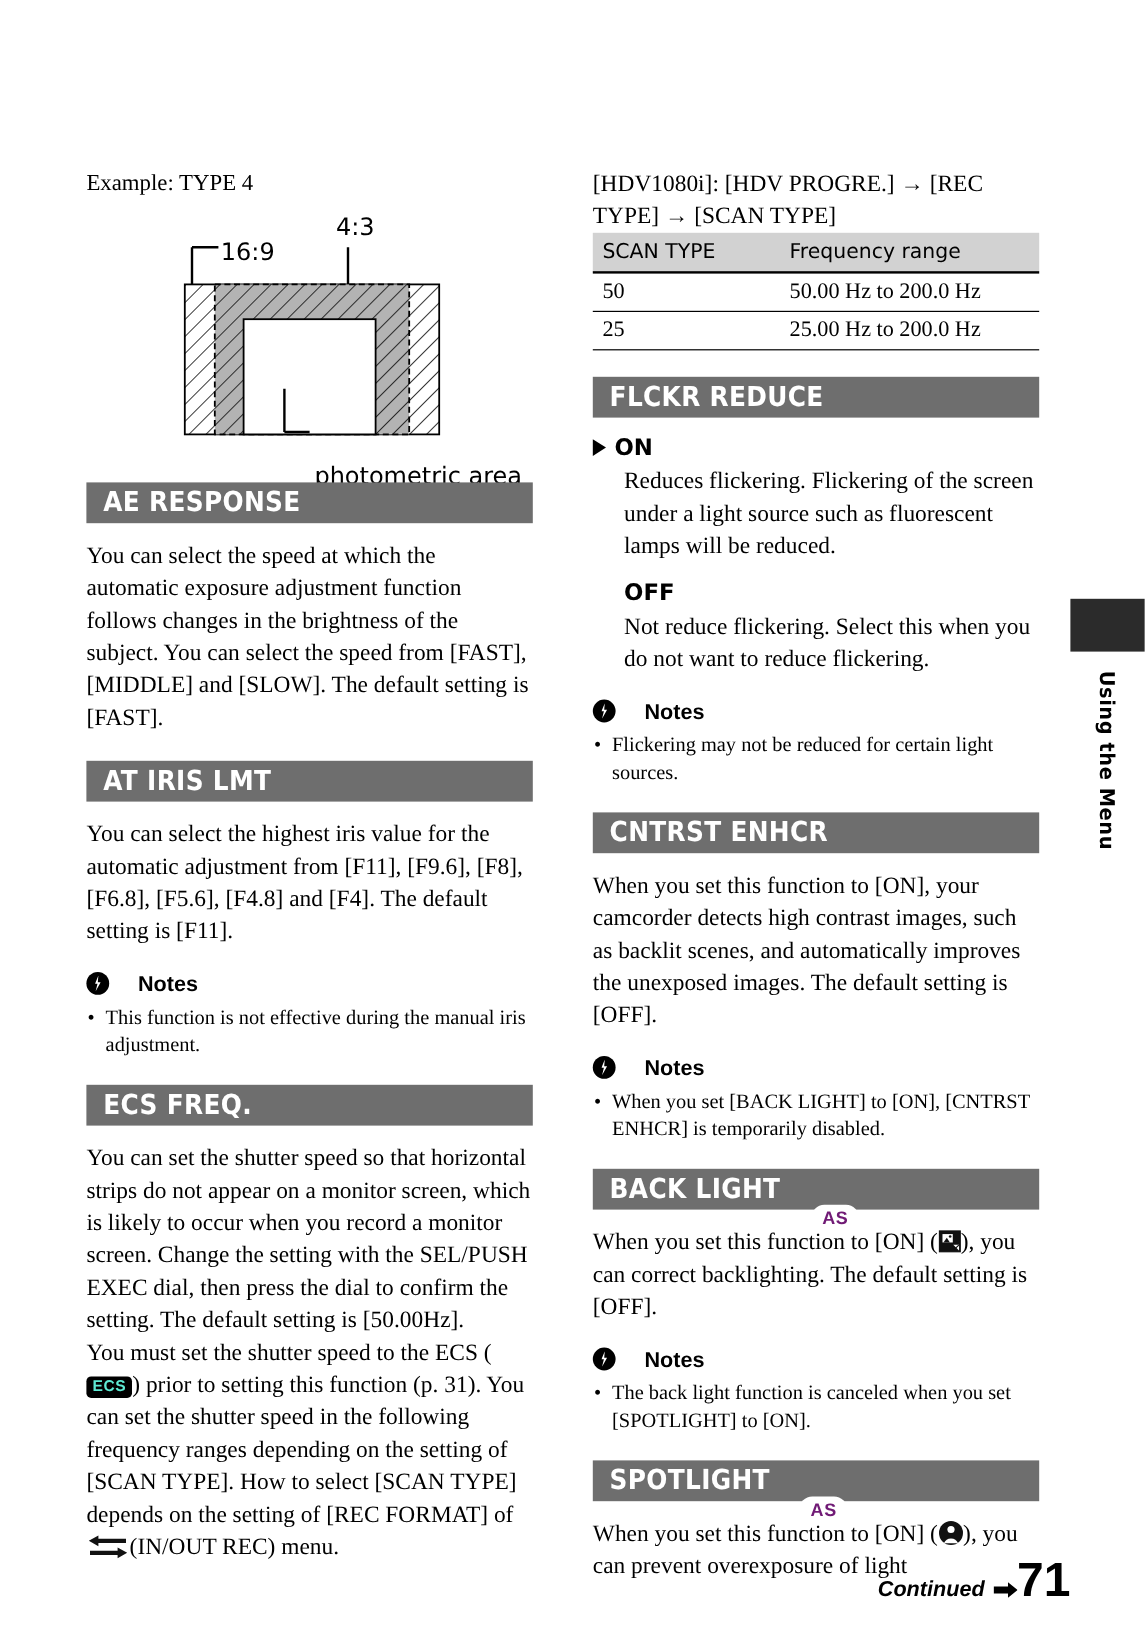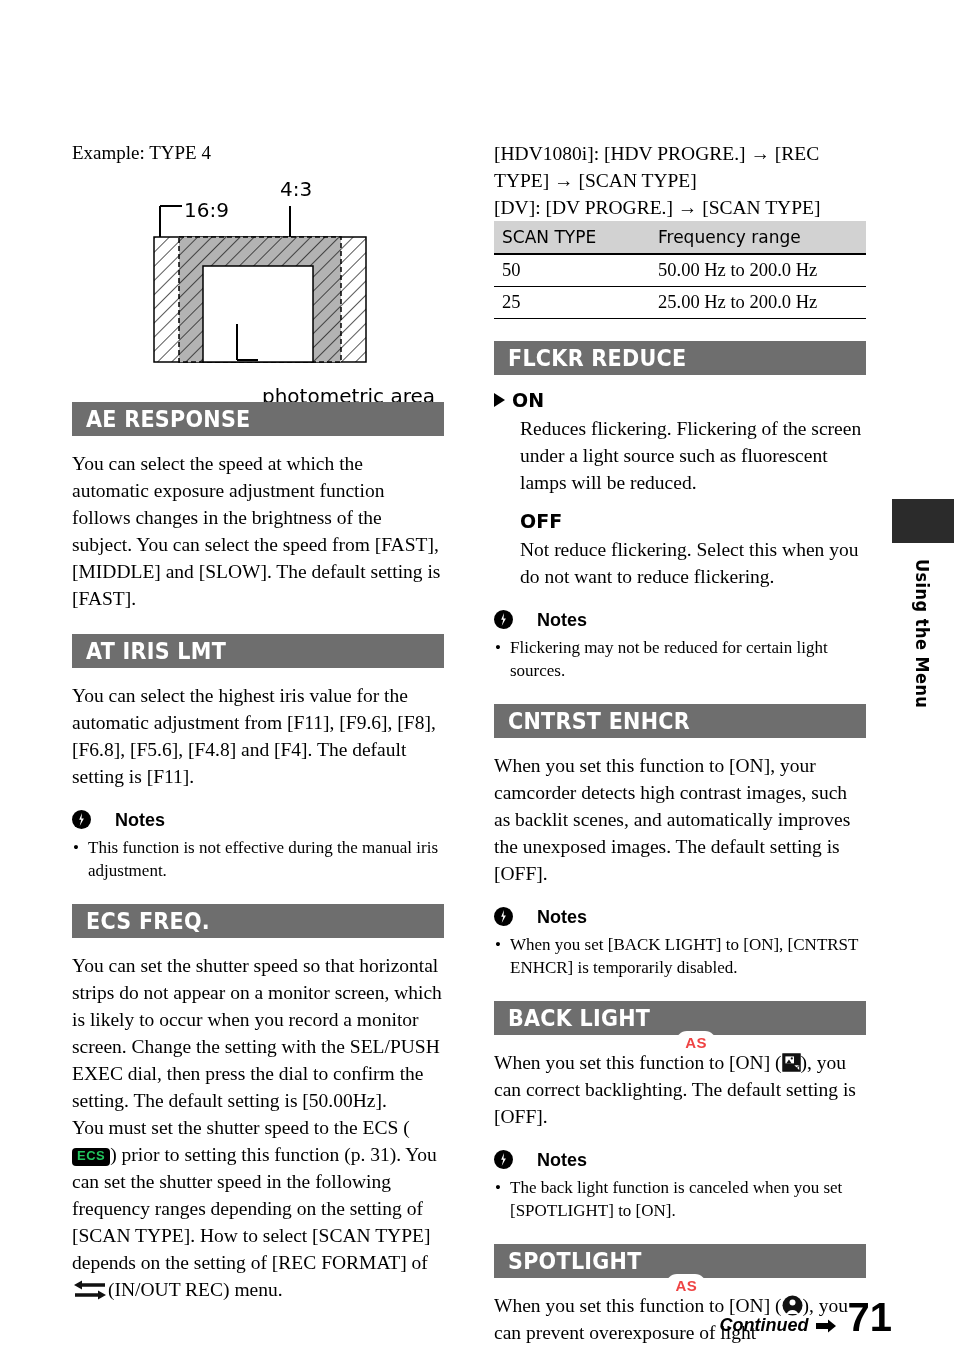--- a/index.html
+++ b/index.html
@@ -51,21 +51,21 @@
     transform-origin: left center;
     white-space: nowrap;
   }
 
   
   .as-badge {
     display: inline-flex;
     align-items: center;
     justify-content: center;
     background: #ffffff;
-    color: #ef4444;
+    color: #701a75;
     border-radius: 11px;
     width: 40px;
     height: 22px;
     font-family: "Liberation Sans", "DejaVu Sans", sans-serif;
     font-weight: bold;
     font-size: 15px;
     letter-spacing: 0.5px;
     margin-left: 10px;
     flex: none;
     margin-top: 48px;
@@ -170,21 +170,21 @@
     border-bottom: 1px solid #000;
   }
   table.scan-table th.c1, table.scan-table td.c1 { width: 140px; }
 
   
   .ecs-badge {
     display: inline-flex;
     align-items: center;
     justify-content: center;
     background: #000;
-    color: #22c55e;
+    color: #5eead4;
     border-radius: 4px;
     font-family: "Liberation Sans", "DejaVu Sans", sans-serif;
     font-weight: bold;
     font-size: 13px;
     letter-spacing: 0.5px;
     padding: 1px 5px 2px 5px;
     vertical-align: 1px;
     line-height: 1.15;
     text-align: center;
   }
@@ -244,21 +244,20 @@
     transform: scaleY(0.95);
   }
 
   
   .footer {
     position: absolute;
     right: 62px;
     bottom: 30px;
     display: flex;
     align-items: baseline;
-    gap: 12px;
   }
   .continued {
     font-family: "Liberation Sans", "DejaVu Sans", sans-serif;
     font-weight: bold;
     font-style: italic;
     font-size: 18px;
     display: flex;
     align-items: center;
     gap: 7px;
   }
@@ -333,21 +332,20 @@
     <p class="body">You can set the shutter speed so that horizontal strips do not appear on a monitor screen, which is likely to occur when you record a monitor screen. Change the setting with the SEL/PUSH EXEC dial, then press the dial to confirm the setting. The default setting is [50.00Hz].</p>
     <p class="body"><span>You must set the shutter speed to the ECS (</span><span class="ecs-badge">ECS</span><span>) prior to setting this function (p. 31). You can set the shutter speed in the following frequency ranges depending on the setting of [SCAN TYPE]. How to select [SCAN TYPE] depends on the setting of [REC FORMAT] of </span><span class="inout-icon"><svg width="32" height="20" viewBox="0 0 32 20">
           <polygon points="0,5 8,0.5 8,3.2 31,3.2 31,6.8 8,6.8 8,9.5" fill="#111"></polygon>
           <polygon points="32,15 24,10.5 24,13.2 1,13.2 1,16.8 24,16.8 24,19.5" fill="#111"></polygon>
         </svg></span><span>(IN/OUT REC) menu.</span></p>
   </div>
 
   <div class="col col-right">
 
     <p class="body">[HDV1080i]: [HDV PROGRE.] → [REC TYPE] → [SCAN TYPE]</p>
-    <p class="body">[DV]: [DV PROGRE.] → [SCAN TYPE]</p>
 
     <table class="scan-table">
       <thead>
         <tr>
           <th class="c1">SCAN TYPE</th>
           <th>Frequency range</th>
         </tr>
       </thead>
       <tbody>
         <tr>

